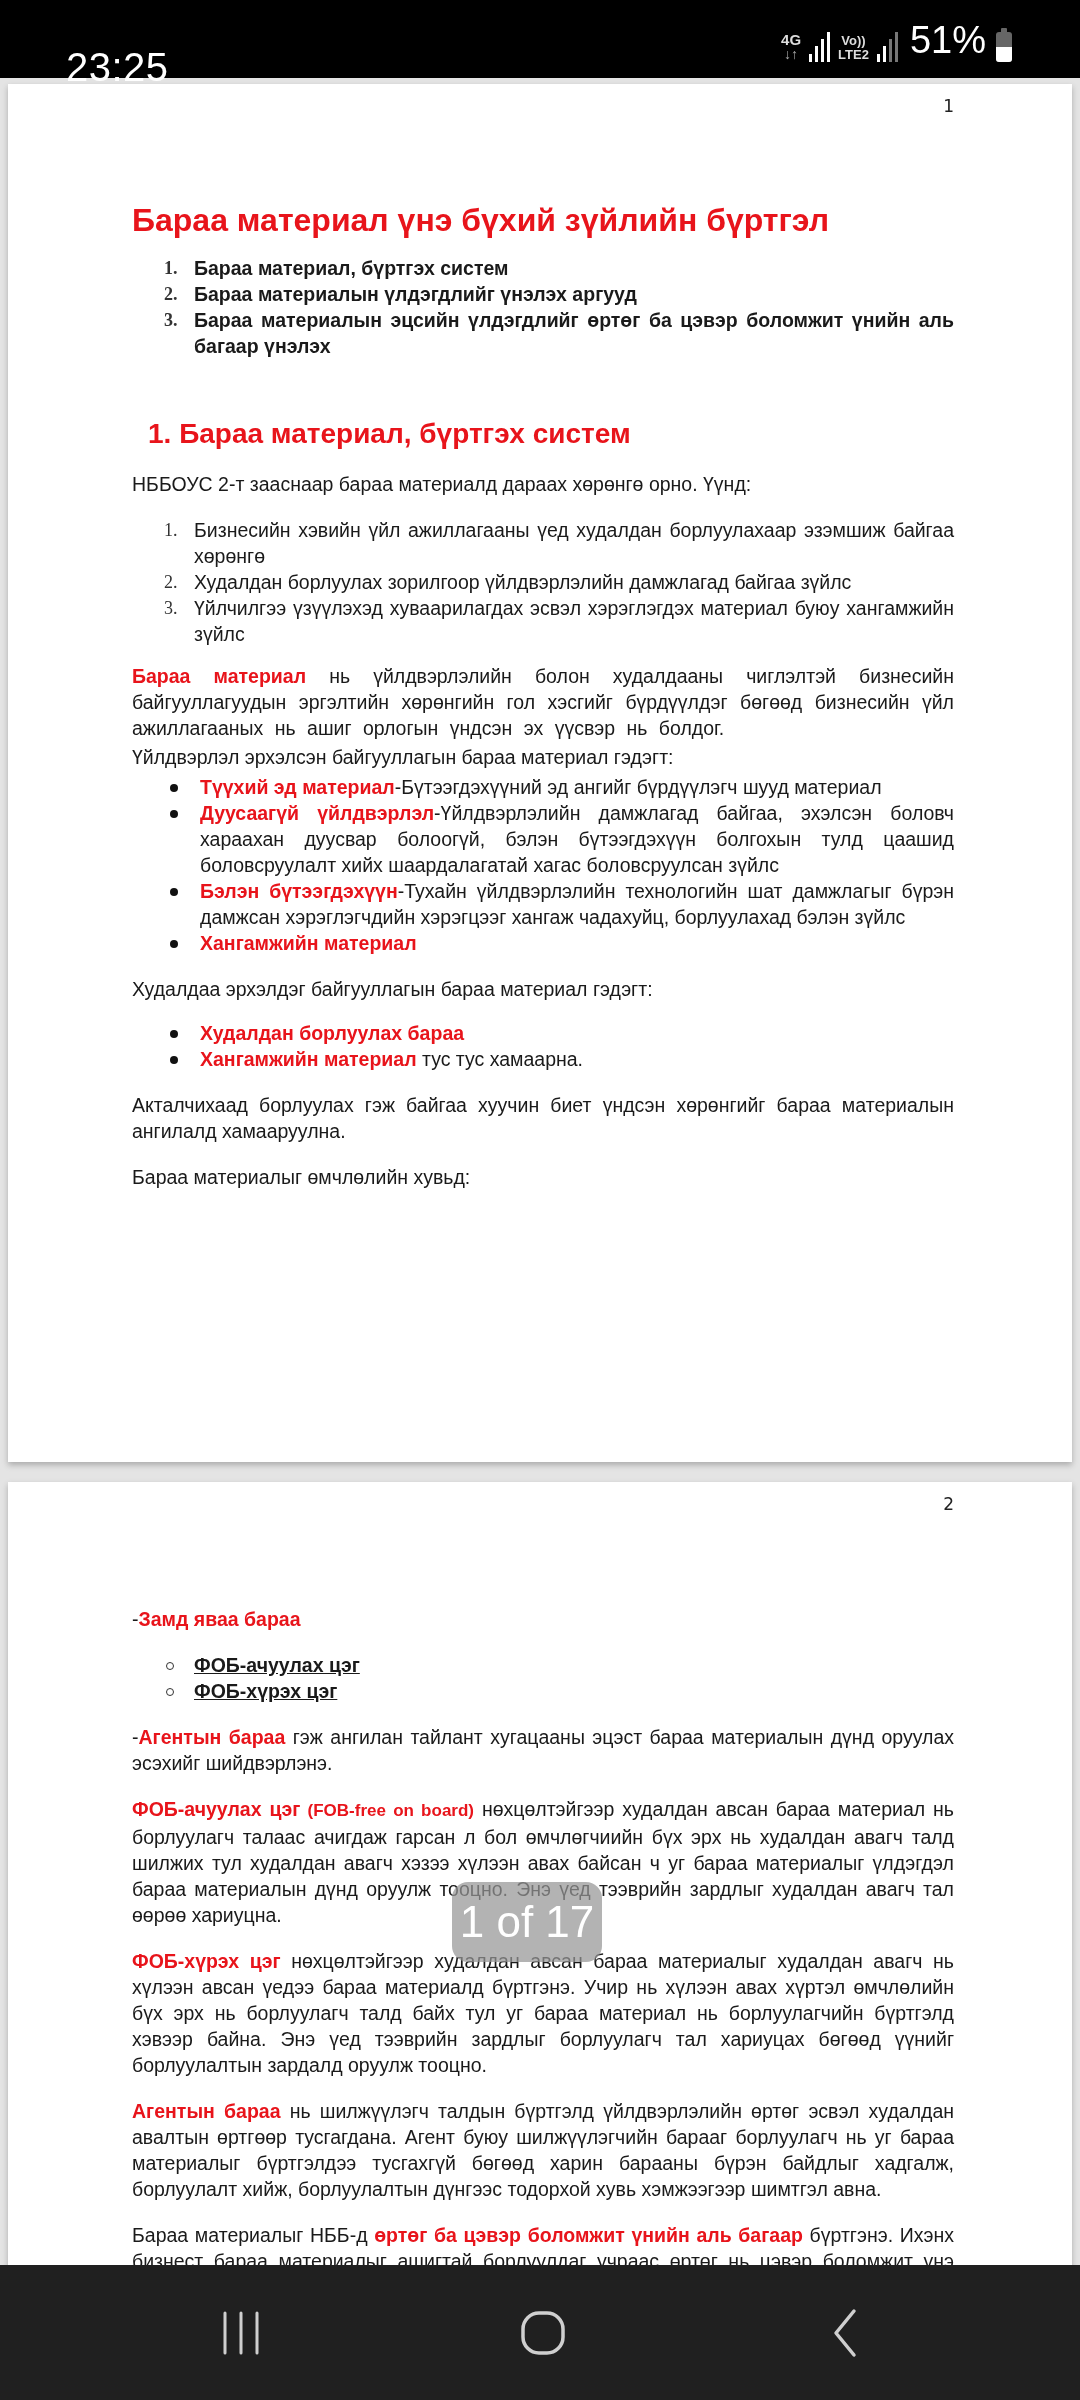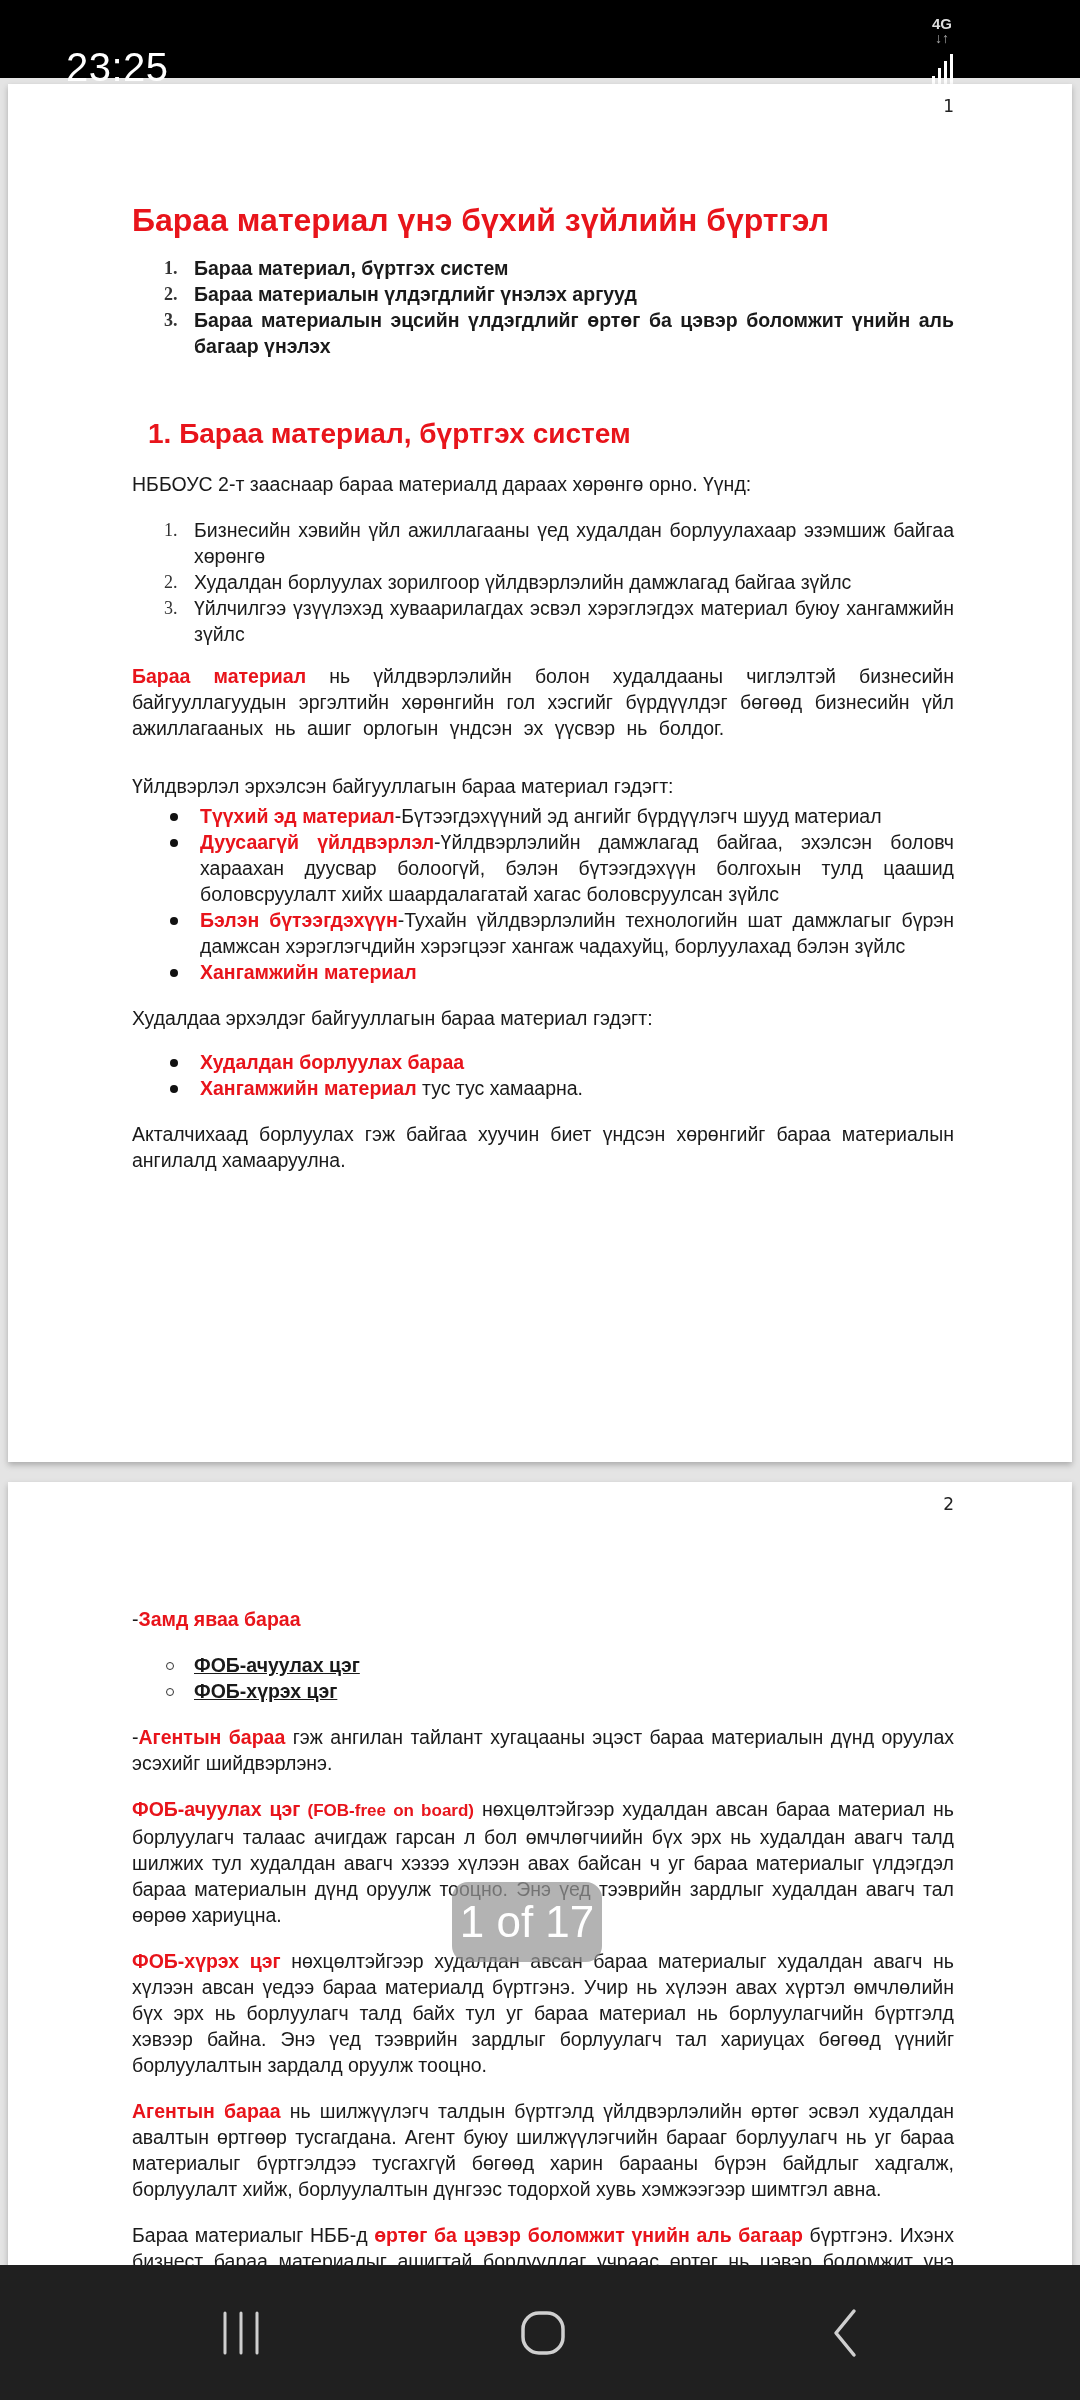--- a/index.html
+++ b/index.html
@@ -12,21 +12,21 @@
     position: absolute; left: 0; top: 0; width: 1080px; height: 78px;
     background: #000; color: #fff;
   }
   .status-time {
     position: absolute; left: 66px; top: 14px; font-size: 40px; letter-spacing: 0.5px;
     font-family: "Liberation Sans", sans-serif;
     margin-top: 31px;
   }
   .status-right {
     position: absolute; right: 68px; top: 16px; height: 46px;
-    display: flex; align-items: flex-start; gap: 8px; flex-direction: column;
+    display: flex; align-items: flex-end; gap: 8px;
   }
   .net-4g { display: flex; flex-direction: column; align-items: center; font-size: 15px; font-weight: bold; line-height: 15px; color: #ddd; }
   .net-4g .arrows { font-size: 14px; color: #aaa; }
   .signal { display: flex; align-items: flex-end; gap: 3px; height: 30px; }
   .signal span { display: block; width: 3px; background: #fff; }
   .signal.dim span:nth-child(3), .signal.dim span:nth-child(4) { background: #777; }
   .volte { display: flex; flex-direction: column; align-items: center; font-size: 13px; font-weight: bold; line-height: 14px; color: #ddd; }
   .battery-pct { font-size: 38px; color: #fff; margin-left: 4px; }
   .battery-icon {
     width: 16px; height: 30px; border-radius: 3px; position: relative; background: #666; margin-left: 2px;
@@ -130,38 +130,39 @@
     <p style="margin-top:20px">НББОУС 2-т зааснаар бараа материалд дараах хөрөнгө орно. Үүнд:</p>
 
     <ol class="olist" style="margin-top:20px">
       <li><span class="num">1.</span><span>Бизнесийн хэвийн үйл ажиллагааны үед худалдан борлуулахаар эзэмшиж байгаа хөрөнгө</span></li>
       <li><span class="num">2.</span><span>Худалдан борлуулах зорилгоор үйлдвэрлэлийн дамжлагад байгаа зүйлс</span></li>
       <li><span class="num">3.</span><span>Үйлчилгээ үзүүлэхэд хуваарилагдах эсвэл хэрэглэгдэх материал буюу хангамжийн зүйлс</span></li>
     </ol>
 
     <p style="margin-top:16px; word-spacing:6px"><span class="red">Бараа материал</span><span> нь үйлдвэрлэлийн болон худалдааны чиглэлтэй бизнесийн байгууллагуудын эргэлтийн хөрөнгийн гол хэсгийг бүрдүүлдэг бөгөөд бизнесийн үйл ажиллагааных нь ашиг орлогын үндсэн эх үүсвэр нь болдог.</span></p>
 
-    <p style="margin-top:32px">Үйлдвэрлэл эрхэлсэн байгууллагын бараа материал гэдэгт:</p>
+    <p style="margin-top:3px">Үйлдвэрлэл эрхэлсэн байгууллагын бараа материал гэдэгт:</p>
 
     <ul class="blist" style="margin-top:4px">
       <li><span class="dot"></span><span class="red">Түүхий эд материал</span><span>-Бүтээгдэхүүний эд ангийг бүрдүүлэгч шууд материал</span></li>
       <li><span class="dot"></span><span class="red">Дуусаагүй үйлдвэрлэл</span><span>-Үйлдвэрлэлийн дамжлагад байгаа, эхэлсэн боловч хараахан дуусвар болоогүй, бэлэн бүтээгдэхүүн болгохын тулд цаашид боловсруулалт хийх шаардалагатай хагас боловсруулсан зүйлс</span></li>
       <li><span class="dot"></span><span class="red">Бэлэн бүтээгдэхүүн</span><span>-Тухайн үйлдвэрлэлийн технологийн шат дамжлагыг бүрэн дамжсан хэрэглэгчдийн хэрэгцээг хангаж чадахуйц, борлуулахад бэлэн зүйлс</span></li>
       <li><span class="dot"></span><span class="red">Хангамжийн материал</span><span></span></li>
     </ul>
 
     <p style="margin-top:20px">Худалдаа эрхэлдэг байгууллагын бараа материал гэдэгт:</p>
 
     <ul class="blist" style="margin-top:18px">
       <li><span class="dot"></span><span class="red">Худалдан борлуулах бараа</span><span></span></li>
       <li><span class="dot"></span><span class="red">Хангамжийн материал</span><span> тус тус хамаарна.</span></li>
     </ul>
 
     <p style="margin-top:20px">Акталчихаад борлуулах гэж байгаа хуучин биет үндсэн хөрөнгийг бараа материалын ангилалд хамааруулна.</p>
 
+    <p style="margin-top:20px">Бараа материалыг өмчлөлийн хувьд:</p>
   </div>
 </div>
 
 <div class="page page-2">
   <span class="page-number">2</span>
 
   <div class="content" style="top:124px">
     <p><span>-</span><span class="red">Замд яваа бараа</span></p>
 
     <ul class="clist" style="margin-top:20px">

